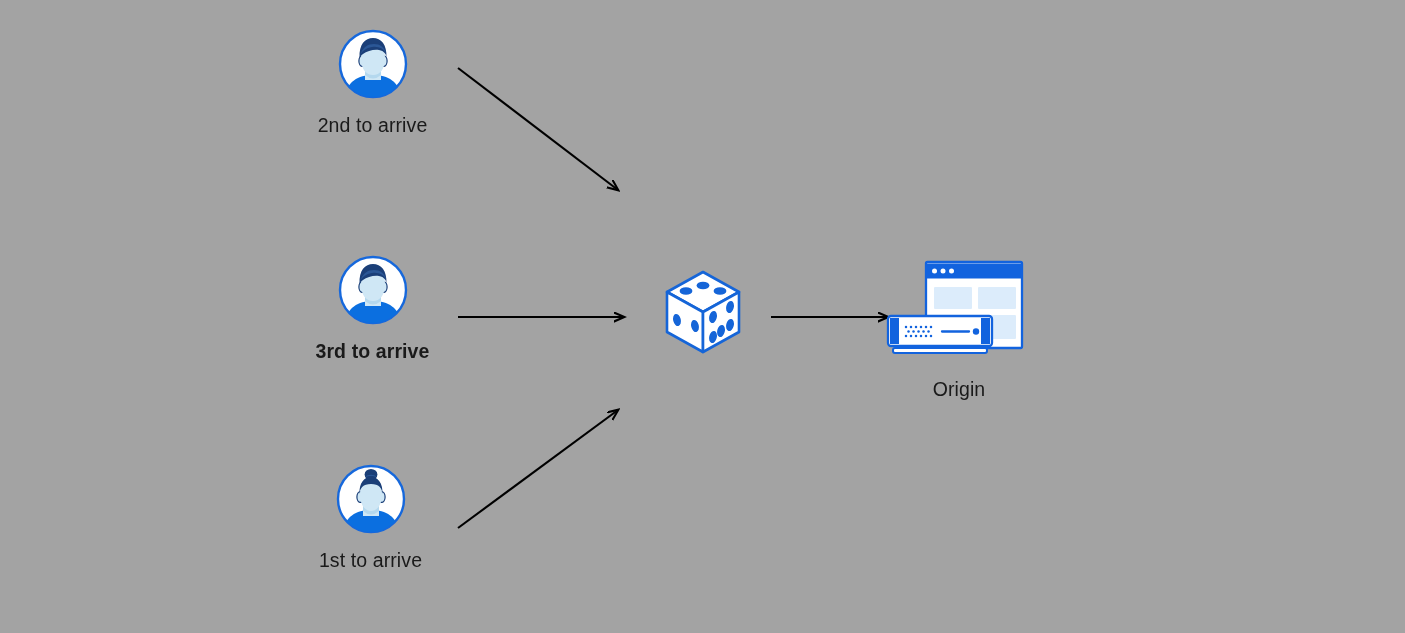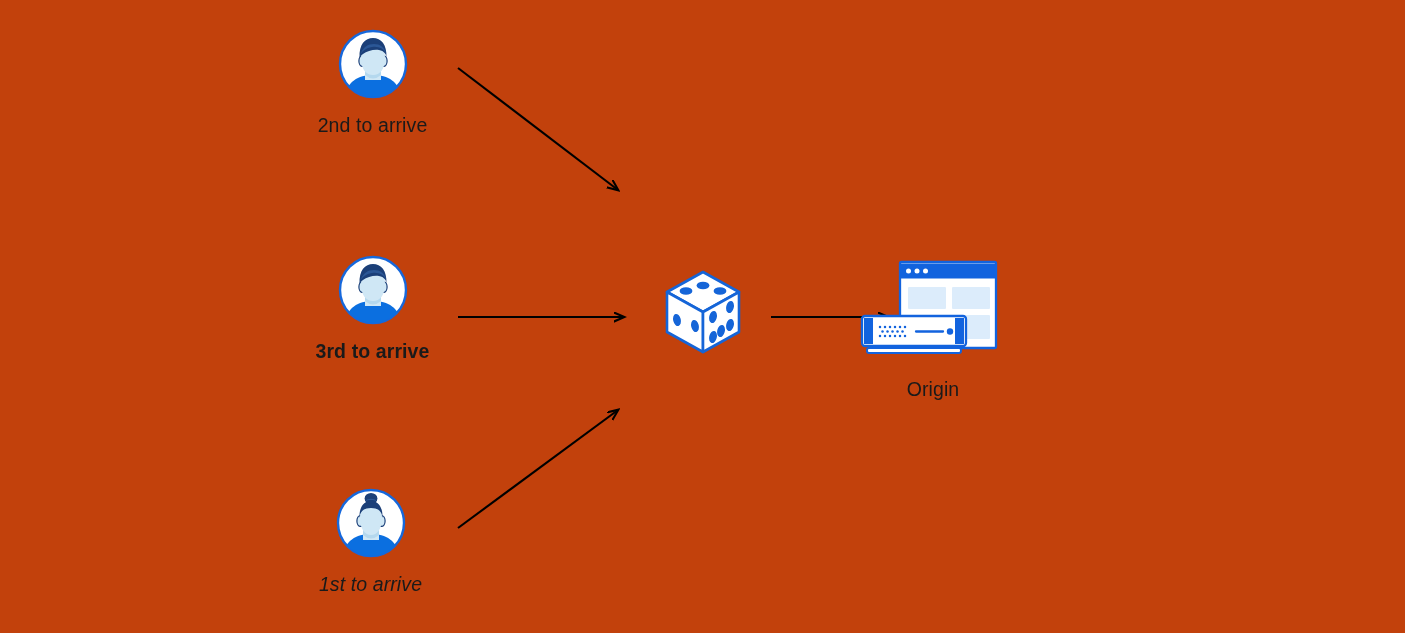--- a/index.html
+++ b/index.html
@@ -9,21 +9,21 @@
     background: #ffffff;
   }
   body {
     font-family: "Liberation Sans", sans-serif;
     -webkit-font-smoothing: antialiased;
   }
   #canvas {
     position: relative;
     width: 1405px;
     height: 633px;
-    background: #c2410c;
+    background: #a3a3a3;
     overflow: hidden;
   }
   .node {
     position: absolute;
     display: flex;
     flex-direction: column;
     align-items: center;
   }
   .node-label {
     font-size: 19.5px;
@@ -105,21 +105,21 @@
           <ellipse cx="46.5" cy="33" rx="3.6" ry="5.4" fill="#cfe7f5" stroke="#1b3f78" stroke-width="1.2"></ellipse>
           <path d="M24 30 C24 17 30 12 36 12 C42 12 48 17 48 30 C48 41 43 47 36 47 C29 47 24 41 24 30 Z" fill="#cfe7f5"></path>
           <path d="M22.5 30 C22 16 28 10 36 10 C44 10 50 16 49.5 30 C49.5 26 47 23 42 22 C37 21 30 23 26 26 C24 27.5 23 28.5 22.5 30 Z" fill="#1b3f78"></path>
           <path d="M23 27 C26 19 31 16 37 16 C43 16 47 19 49 25 C46 20 41 18 35 19 C29 20 25 23 23 27 Z" fill="#2b5796"></path>
         </g>
       </svg>
     </span>
     <span class="node-label">3rd to arrive</span>
   </div>
 
-  <div class="node avatar-node" style="left:303px; top:487px; width:135px;font-style:italic;">
+  <div class="node avatar-node" style="left:303px; top:463px; width:135px;">
     <span class="icon-wrap">
       <svg width="72" height="72" viewBox="0 0 72 72" xmlns="http://www.w3.org/2000/svg">
         <defs>
           <clipPath id="clipC">
               <circle cx="36" cy="36" r="33"></circle>
             </clipPath>
         </defs>
         <circle cx="36" cy="36" r="33" fill="#ffffff" stroke="#1668dc" stroke-width="2.4"></circle>
         <g clip-path="url(#clipC)">
           <path d="M8 72 C8 55 20 47 36 47 C52 47 64 55 64 72 Z" fill="#0b6fe0"></path>
@@ -160,21 +160,21 @@
           <ellipse cx="75" cy="43" rx="3.8" ry="6.2" transform="rotate(14 75 43)"></ellipse>
           <ellipse cx="58" cy="53" rx="3.8" ry="6.2" transform="rotate(14 58 53)"></ellipse>
           <ellipse cx="75" cy="61" rx="3.8" ry="6.2" transform="rotate(14 75 61)"></ellipse>
           <ellipse cx="66" cy="67" rx="3.8" ry="6.2" transform="rotate(14 66 67)"></ellipse>
           <ellipse cx="58" cy="73" rx="3.8" ry="6.2" transform="rotate(14 58 73)"></ellipse>
         </g>
       </svg>
     </span>
   </div>
 
-  <div class="node origin-node" style="left:858px; top:258px; width:150px;">
+  <div class="node origin-node" style="left:884px; top:258px; width:150px;">
     <span class="icon-wrap">
       <svg width="150" height="108" viewBox="0 0 150 108" xmlns="http://www.w3.org/2000/svg">
 
         <g>
           <rect x="42" y="4" width="96" height="86" rx="1.5" fill="#ffffff" stroke="#1263de" stroke-width="2.3"></rect>
           <path d="M42 5.5 h96 v15 h-96 Z" fill="#1263de"></path>
           <circle cx="50.5" cy="13" r="2.5" fill="#ffffff"></circle>
           <circle cx="59" cy="13" r="2.5" fill="#ffffff"></circle>
           <circle cx="67.5" cy="13" r="2.5" fill="#ffffff"></circle>
           <rect x="50" y="29" width="38" height="22" rx="1" fill="#dcecfb"></rect>

